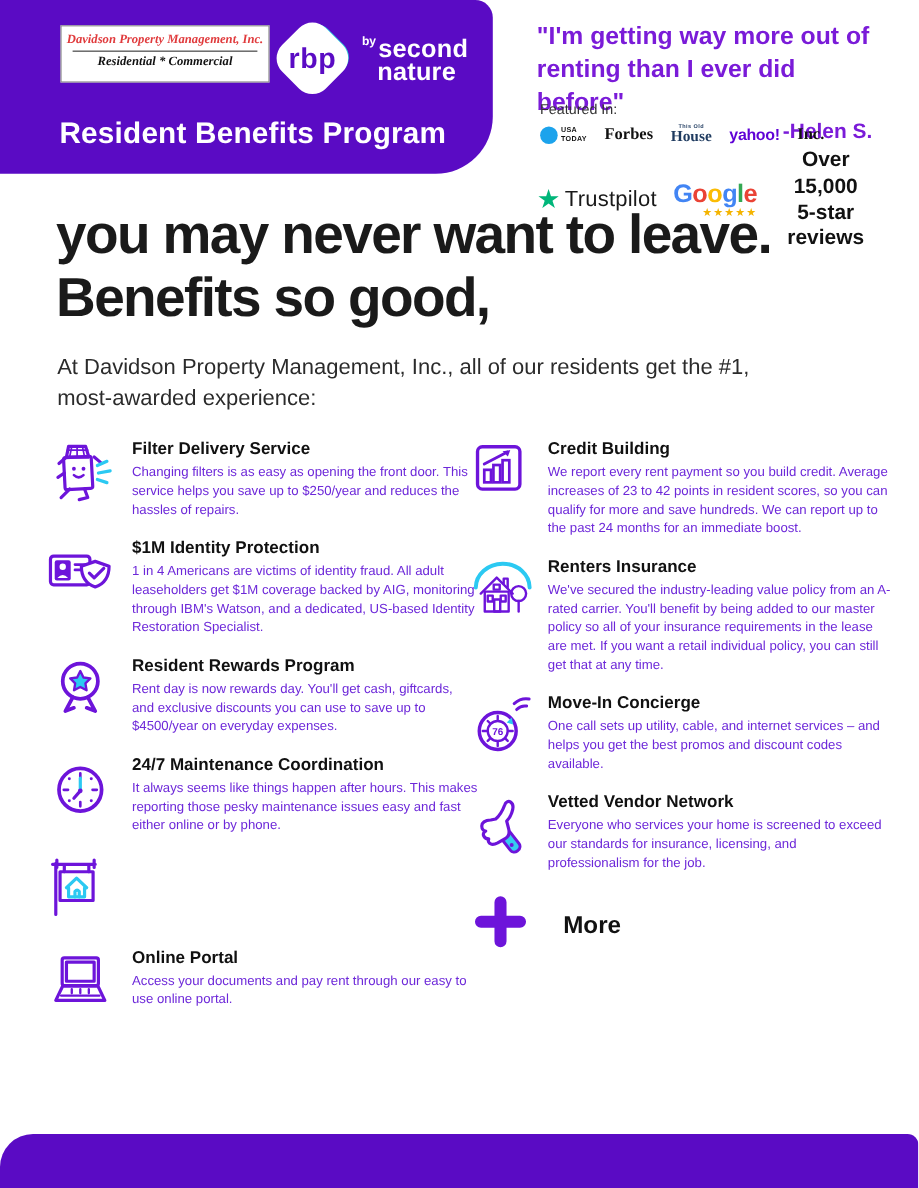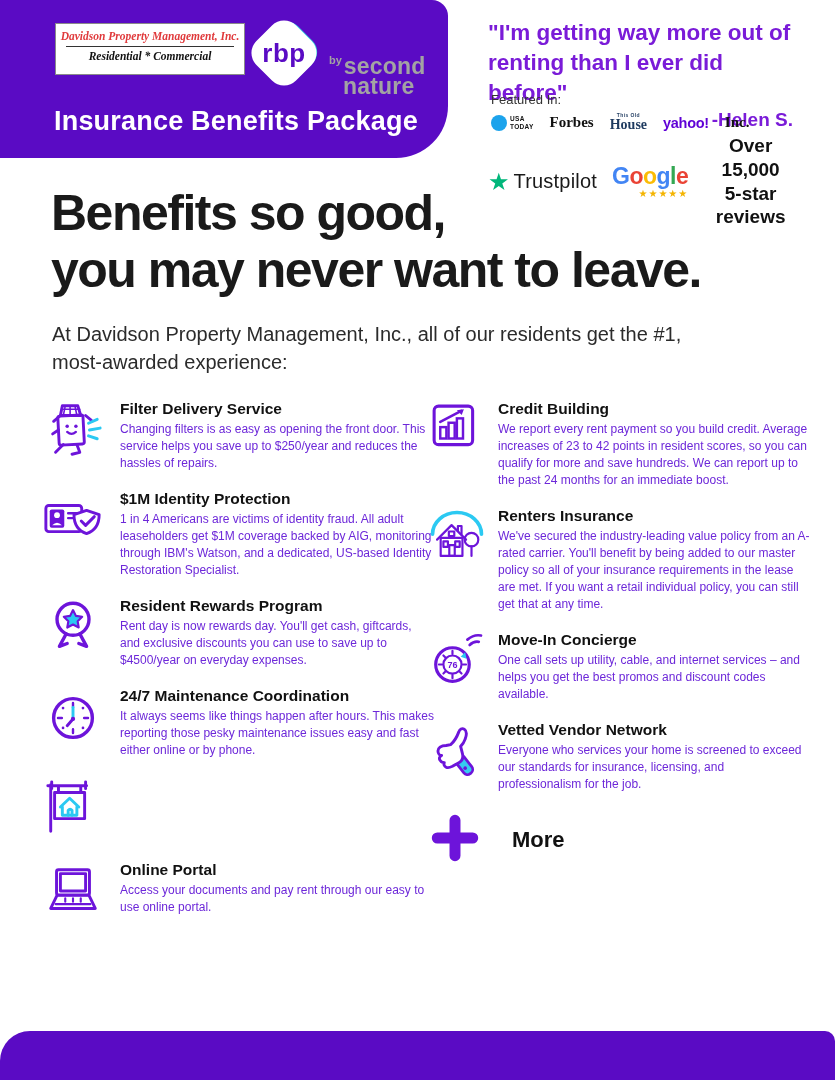--- a/index.html
+++ b/index.html
@@ -16,21 +16,21 @@
   .logo-divider{border-top:1.5px solid #333;margin:4px 10px 3px 10px;}
   .company-tagline{font-family:"Liberation Serif",serif;font-style:italic;font-weight:bold;
     color:#111;font-size:11.5px;}
   .rbp-wrap{position:absolute;left:247px;top:16px;width:74px;height:74px;}
   .rbp-teal{position:absolute;left:14px;top:10px;width:52px;height:52px;border-radius:16px;
     transform:rotate(45deg);background:linear-gradient(135deg,#3ecbf0,#1fd1b2);}
   .rbp-white{position:absolute;left:9px;top:9px;width:56px;height:56px;border-radius:17px;
     transform:rotate(45deg);background:#ffffff;}
   .rbp-text{position:absolute;left:0;top:0;width:74px;height:74px;display:flex;align-items:center;
     justify-content:center;color:#5a0bc4;font-weight:bold;font-size:26px;letter-spacing:0.5px;}
-  .brand{position:absolute;left:329px;top:34px;color:#a3a3a3;line-height:0.88;margin-top:22px;}
+  .brand{position:absolute;left:329px;top:34px;color:#ffffff;line-height:0.88;}
   .brand .by{font-size:11px;font-weight:bold;vertical-align:top;margin-right:2px;}
   .brand .nm{font-size:23px;font-weight:bold;letter-spacing:0.2px;display:inline-block;}
   .brand .nm2{font-size:23px;font-weight:bold;letter-spacing:0.2px;display:block;margin-left:14px;}
   .package-title{position:absolute;left:54px;top:106px;color:#fff;font-weight:bold;
     font-size:27px;letter-spacing:0.2px;}
 
   
   .testimonial{position:absolute;left:488px;top:18px;width:305px;}
   .quote-line{color:#7a1bd8;font-weight:bold;font-size:22.5px;line-height:30px;}
   .attribution{color:#7a1bd8;font-weight:bold;font-size:19px;text-align:right;margin-top:1px;}
@@ -95,21 +95,21 @@
     </div>
     <div class="rbp-wrap">
       <div class="rbp-teal"></div>
       <div class="rbp-white"></div>
       <div class="rbp-text">rbp</div>
     </div>
     <div class="brand">
       <span class="by">by</span><span class="nm">second</span>
       <span class="nm2">nature</span>
     </div>
-    <div class="package-title">Insurance Benefits Package</div>
+    <div class="package-title">Resident Benefits Program</div>
   </div>
 
   <div class="testimonial">
     <div class="quote-line">"I'm getting way more out of</div>
     <div class="quote-line">renting than I ever did before"</div>
     <div class="attribution">-Helen S.</div>
   </div>
 
   <div class="featured">
     <div class="featured-label">Featured In:</div>
@@ -142,22 +142,22 @@
       </span>
       <span class="google-stars">★★★★★</span>
     </span>
     <span class="review-summary">
       <div>Over 15,000</div>
       <div>5-star reviews</div>
     </span>
   </div>
 
   <div class="headline">
+    <div>you may never want to leave.</div>
     <div>Benefits so good,</div>
-    <div>you may never want to leave.</div>
   </div>
   <div class="intro">
     <div>At Davidson Property Management, Inc., all of our residents get the #1,</div>
     <div>most-awarded experience:</div>
   </div>
 
   <div class="col col-left">
 
     <div class="benefit">
       <div class="benefit-icon">

